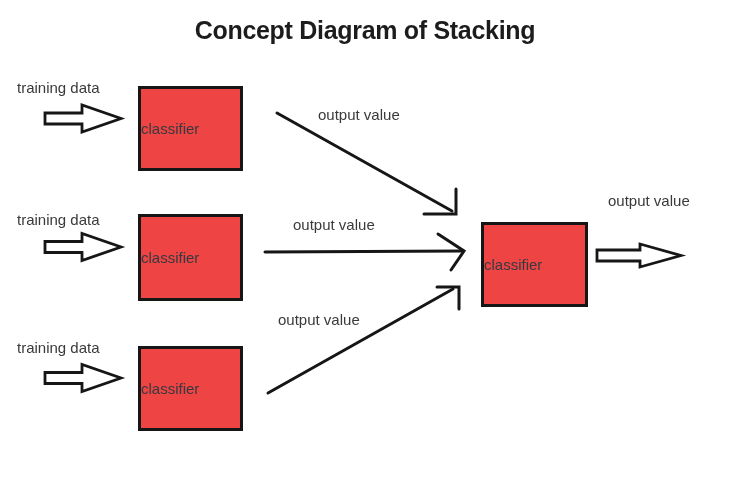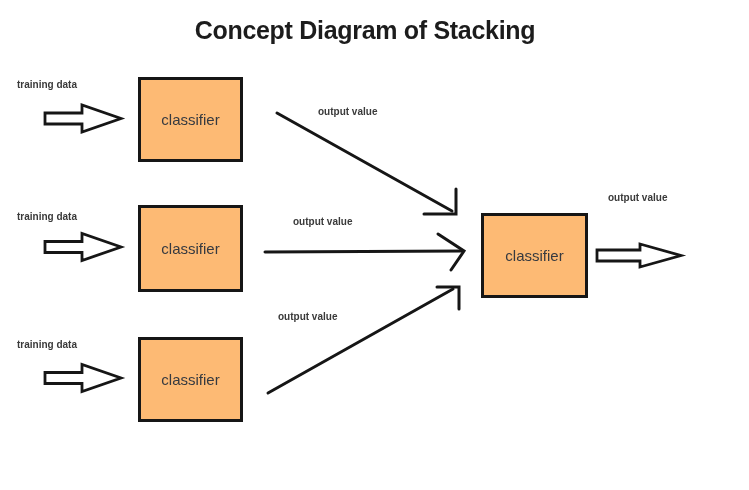--- a/index.html
+++ b/index.html
@@ -21,35 +21,35 @@
     top: 16px;
     width: 730px;
     text-align: center;
     font-size: 25px;
     font-weight: 700;
     color: #1c1c1c;
     letter-spacing: -0.3px;
   }
   .lbl {
     position: absolute;
-    font-size: 10px;
+    font-size: 15px;
     color: #3a3a3a;
     white-space: nowrap;
-    font-weight: bold;
   }
   .box {
     position: absolute;
     width: 105px;
     box-sizing: border-box;
     border: 3px solid #161616;
-    background: #fdba74;
+    background: #ef4444;
     display: flex;
     align-items: center;
-    justify-content: center;
+    justify-content: flex-start;
     z-index: 2;
+    margin-top: 9px;
   }
   .box span {
     font-size: 15px;
     color: #363a40;
   }
   #box-l0-1 { left: 138px; top: 77px;  height: 85px; }
   #box-l0-2 { left: 138px; top: 205px; height: 87px; }
   #box-l0-3 { left: 138px; top: 337px; height: 85px; }
   #box-l1   { left: 481px; top: 213px; width: 107px; height: 85px; }
 

